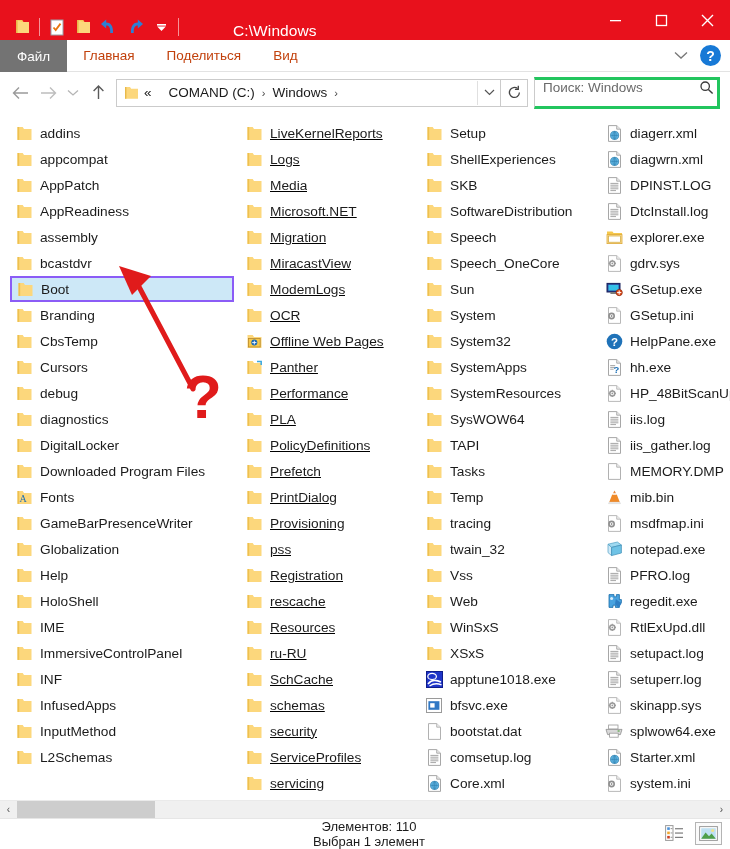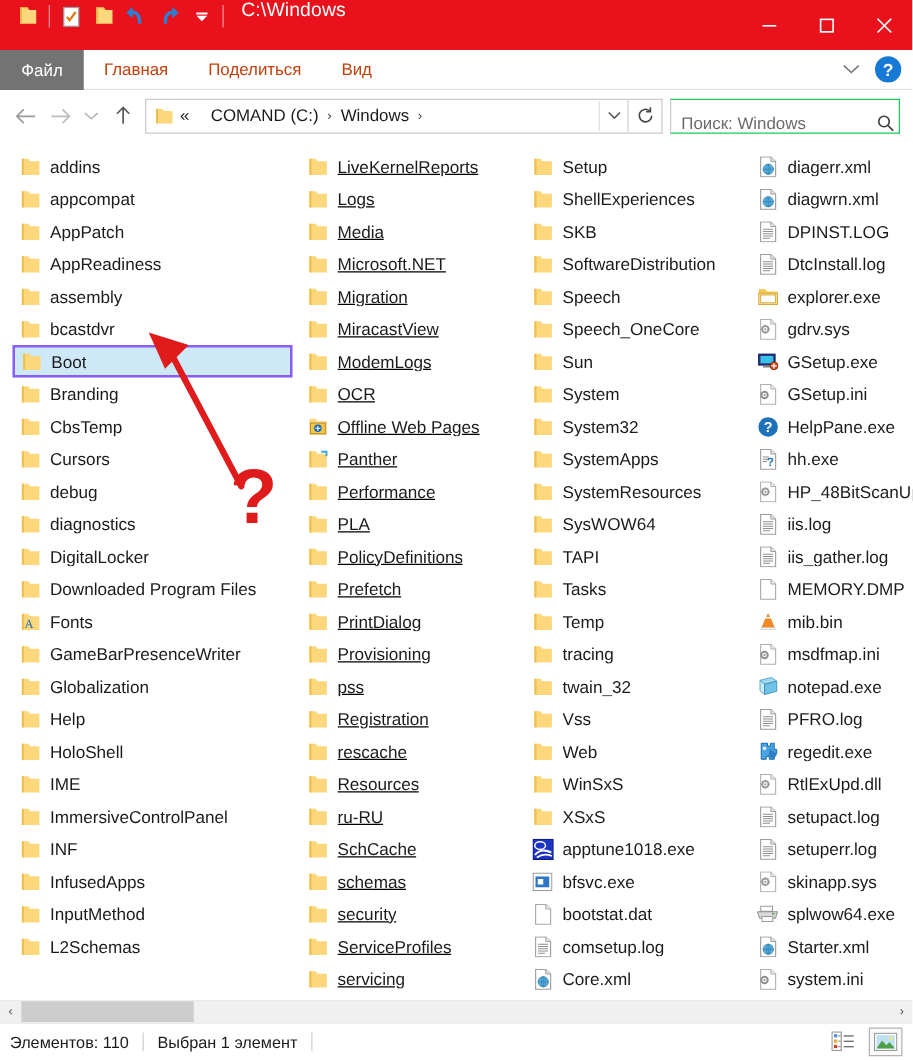--- a/index.html
+++ b/index.html
@@ -13,22 +13,23 @@
     font-family: "Liberation Sans", sans-serif;
     background: #ffffff;
     -webkit-font-smoothing: antialiased;
   }
 
   
   .titlebar {
     height: 40px;
     background: #e8111c;
     display: flex;
-    align-items: flex-start;
+    align-items: flex-end;
     position: relative;
+    gap: 40px;
   }
   .qat {
     display: flex;
     align-items: center;
     padding-left: 9px;
     gap: 0;
   }
   .qat-btn {
     width: 26px;
     height: 26px;
@@ -183,25 +184,25 @@
     display: flex;
     align-items: center;
     justify-content: center;
     background: #fff;
     cursor: default;
     flex: 0 0 auto;
   }
   .searchbox {
     width: 182px;
     height: 26px;
-    border: 1px solid #22c55e;
+    border: 3px solid #22c55e;
     border-left: 1px solid #cbcbcb;
     margin-left: 6px;
     display: flex;
-    align-items: flex-end;
+    align-items: flex-start;
     background: #fff;
     flex: 0 0 auto;
   }
   .search-input {
     border: none;
     outline: none;
     flex: 1 1 auto;
     font-family: "Liberation Sans", sans-serif;
     font-size: 13.5px;
     color: #5a5a5a;
@@ -313,20 +314,21 @@
 
   
   .statusbar {
     height: 28px;
     background: #ffffff;
     border-top: 1px solid #e6e6e6;
     display: flex;
     align-items: center;
     padding-left: 8px;
     position: relative;
+    flex-direction: column;
   }
   .status-text {
     font-size: 13px;
     color: #1b1b1b;
     white-space: nowrap;
   }
   .status-sep {
     width: 1px;
     height: 15px;
     background: #d0d0d0;

